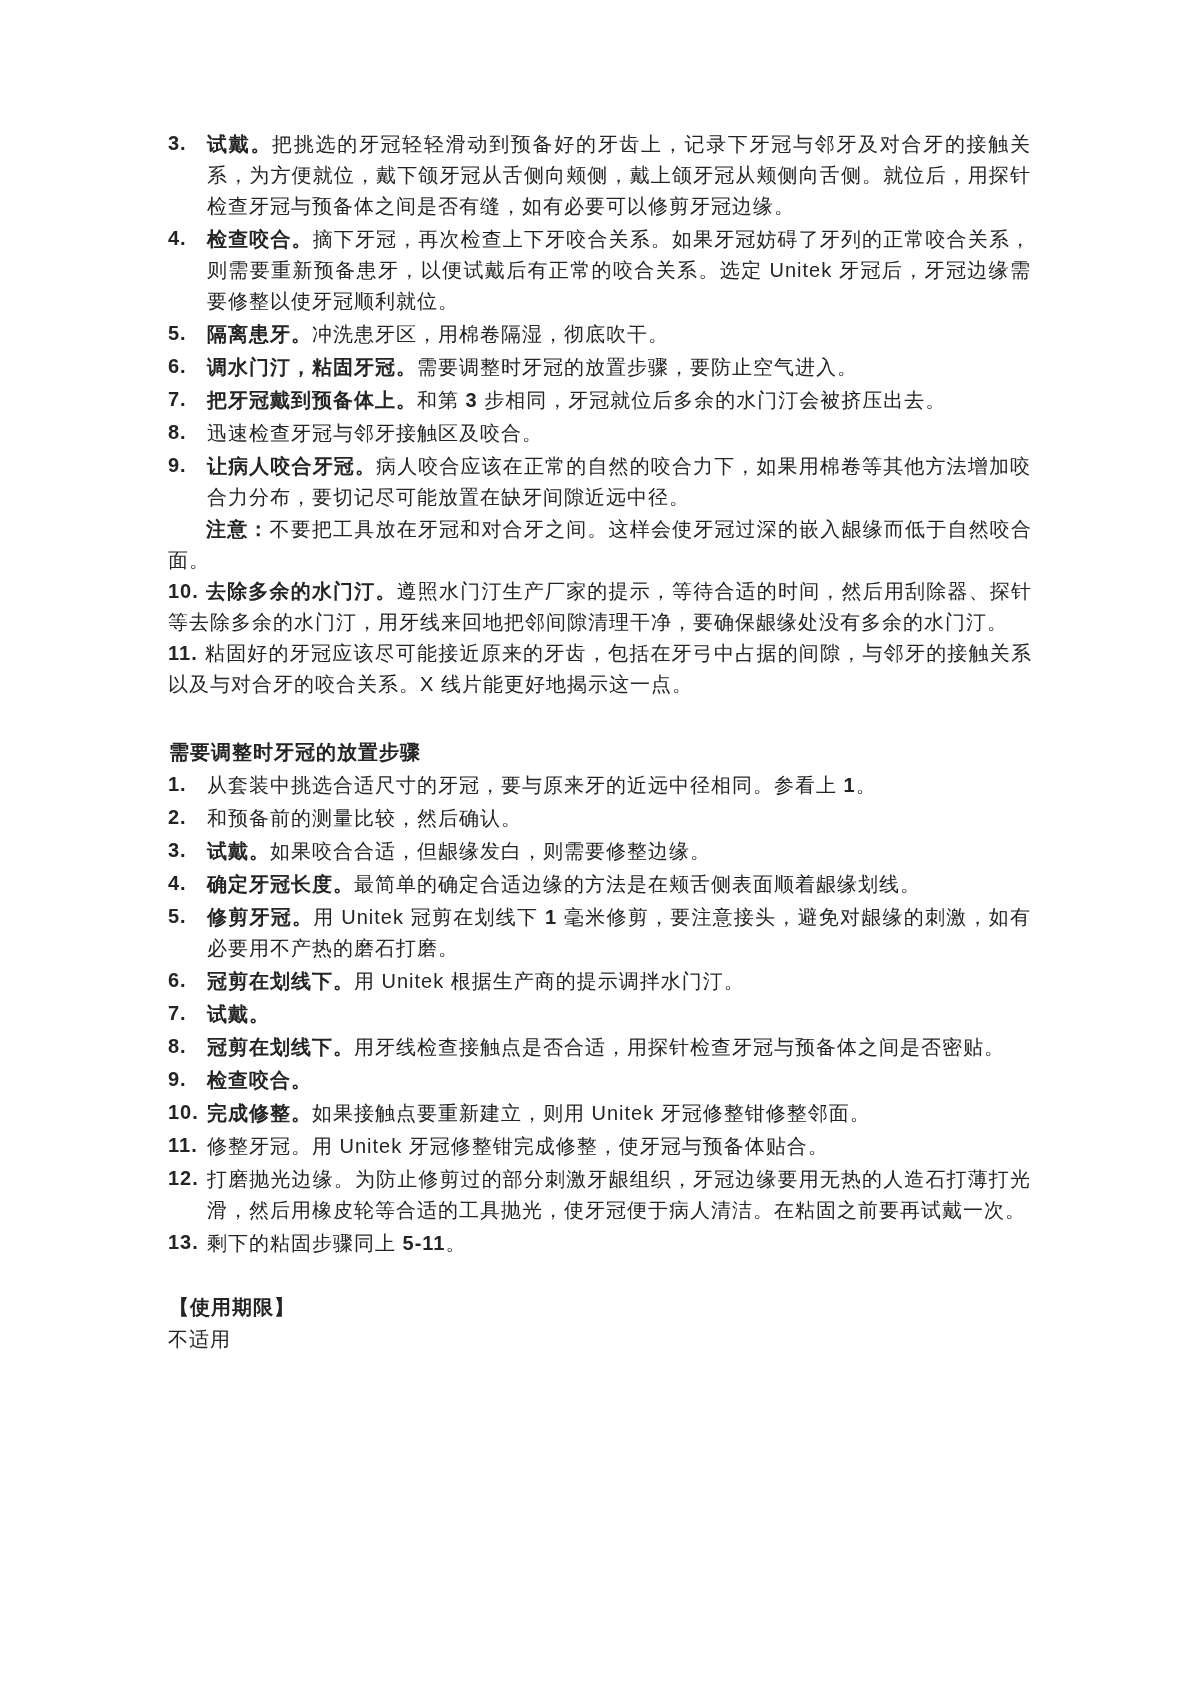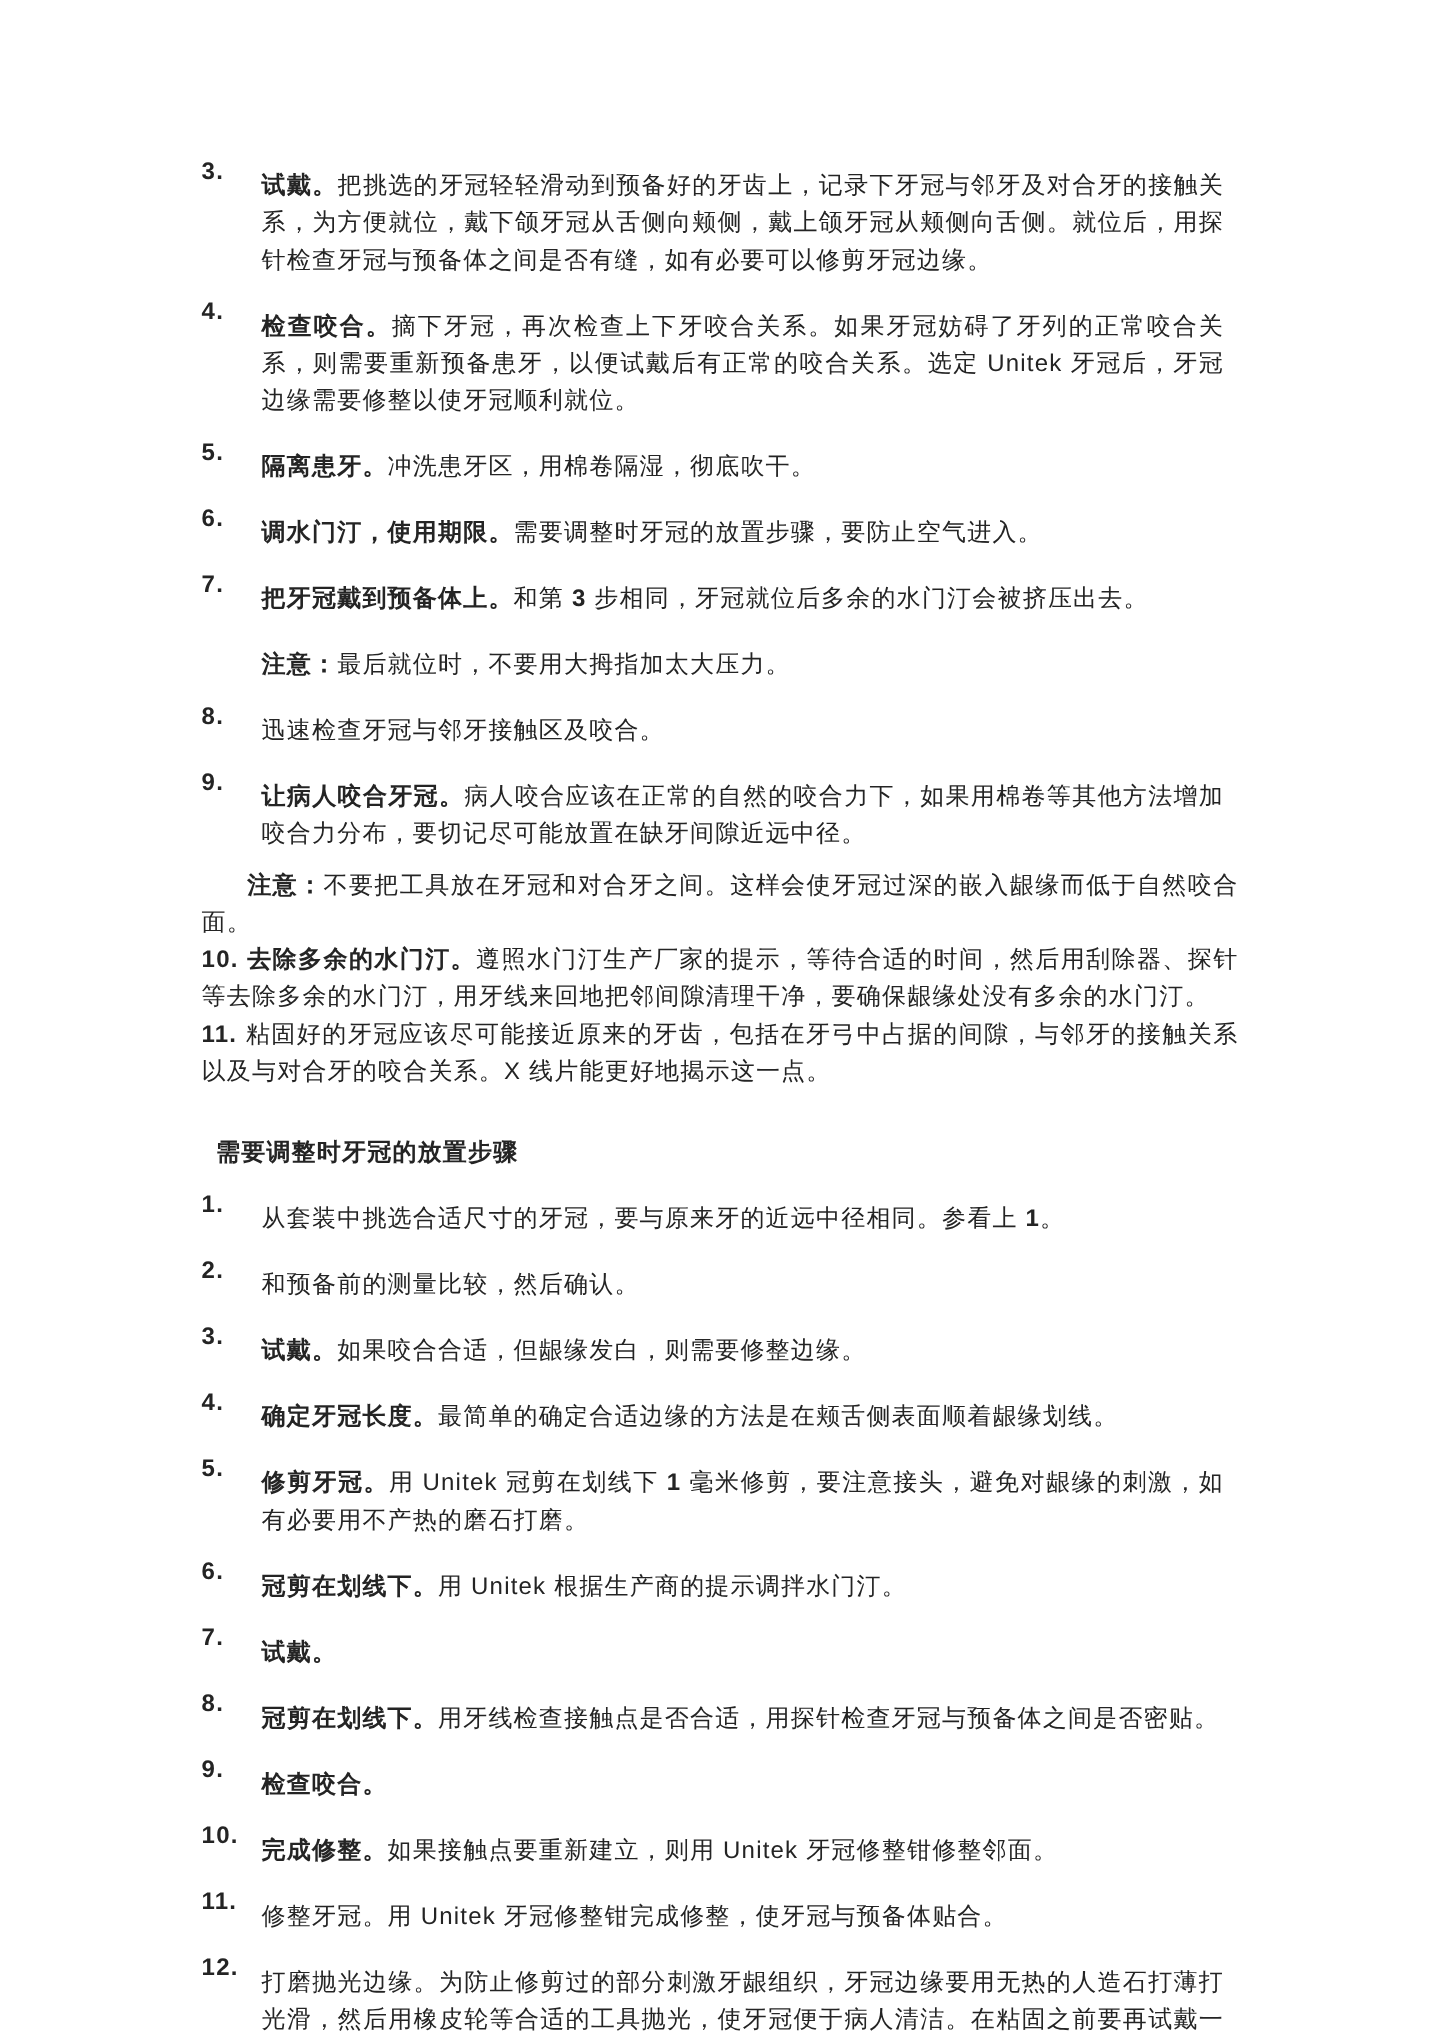--- a/index.html
+++ b/index.html
@@ -10,21 +10,21 @@
   }
   .page{
     box-sizing:border-box;
     width:1200px;height:1697px;
     padding:128px 168px 40px 168px;
     font-size:20px;
     line-height:31px;
     letter-spacing:1px;
     text-align:justify;
   }
-  p{margin:12px;}
+  p{margin:1px;}
   b{font-weight:bold;}
   .li{display:flex;}
   .num{flex:0 0 38px;font-weight:bold;}
   .txt{flex:1;}
   .full{margin:0;}
   .indent1{text-indent:38px;}
   .numInline{margin-right:7px;font-weight:bold;}
   .h2{font-weight:bold;margin-top:37px;}
   .usage-heading{font-weight:bold;margin-top:32px;}
 </style>
@@ -40,29 +40,25 @@
   <div class="li">
     <span class="num">4.</span>
     <p class="txt"><b>检查咬合。</b><span></span><b></b><span></span><span>摘下牙冠，再次检查上下牙咬合关系。如果牙冠妨碍了牙列的正常咬合关系，则需要重新预备患牙，以便试戴后有正常的咬合关系。选定 Unitek 牙冠后，牙冠边缘需要修整以使牙冠顺利就位。</span></p>
   </div>
   <div class="li">
     <span class="num">5.</span>
     <p class="txt"><b>隔离患牙。</b><span>冲洗患牙区，用棉卷隔湿，彻底吹干。</span></p>
   </div>
   <div class="li">
     <span class="num">6.</span>
-    <p class="txt"><b>调水门汀，使用期限。</b><span>需要调整时牙冠的放置步骤，要防止空气进入。</span></p>
+    <p class="txt"><b>调水门汀，粘固牙冠。</b><span>需要调整时牙冠的放置步骤，要防止空气进入。</span></p>
   </div>
   <div class="li">
     <span class="num">7.</span>
     <p class="txt"><b>把牙冠戴到预备体上。</b><span>和第 </span><b>3</b><span> 步相同，牙冠就位后多余的水门汀会被挤压出去。</span></p>
-  </div>
-  <div class="li">
-    <span class="num"></span>
-    <p class="txt"><b>注意：</b><span>最后就位时，不要用大拇指加太大压力。</span></p>
   </div>
   <div class="li">
     <span class="num">8.</span>
     <p class="txt"><span>迅速检查牙冠与邻牙接触区及咬合。</span></p>
   </div>
   <div class="li">
     <span class="num">9.</span>
     <p class="txt"><b>让病人咬合牙冠。</b><span>病人咬合应该在正常的自然的咬合力下，如果用棉卷等其他方法增加咬合力分布，要切记尽可能放置在缺牙间隙近远中径。</span></p>
   </div>
 

